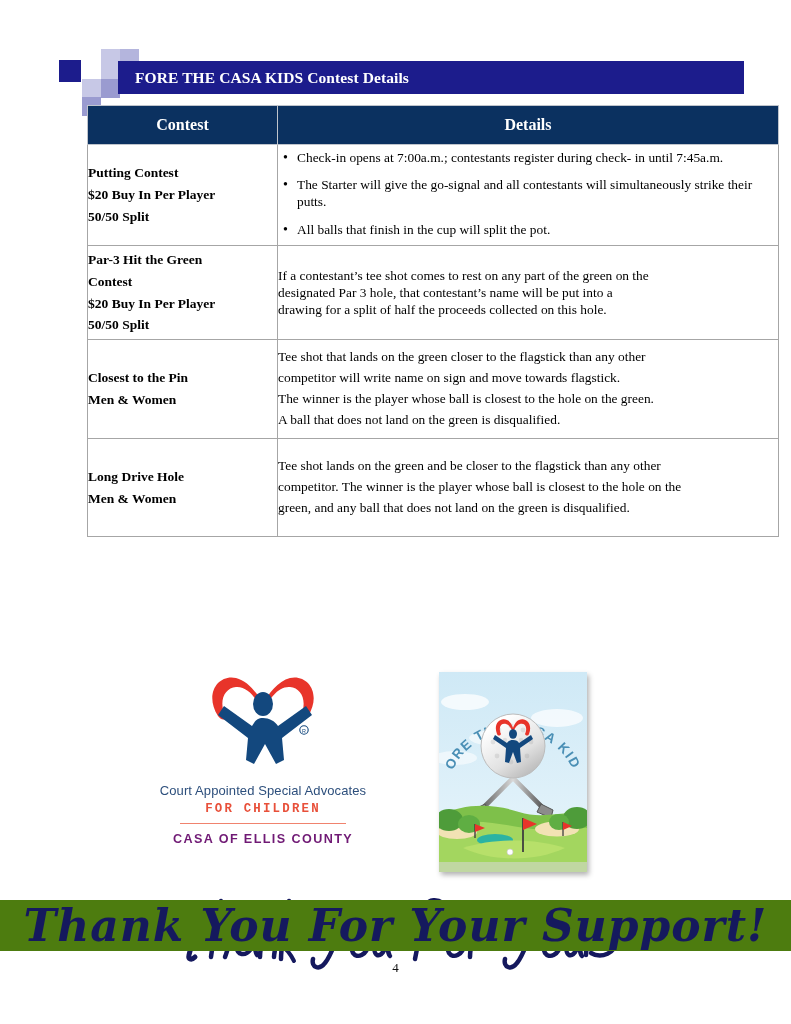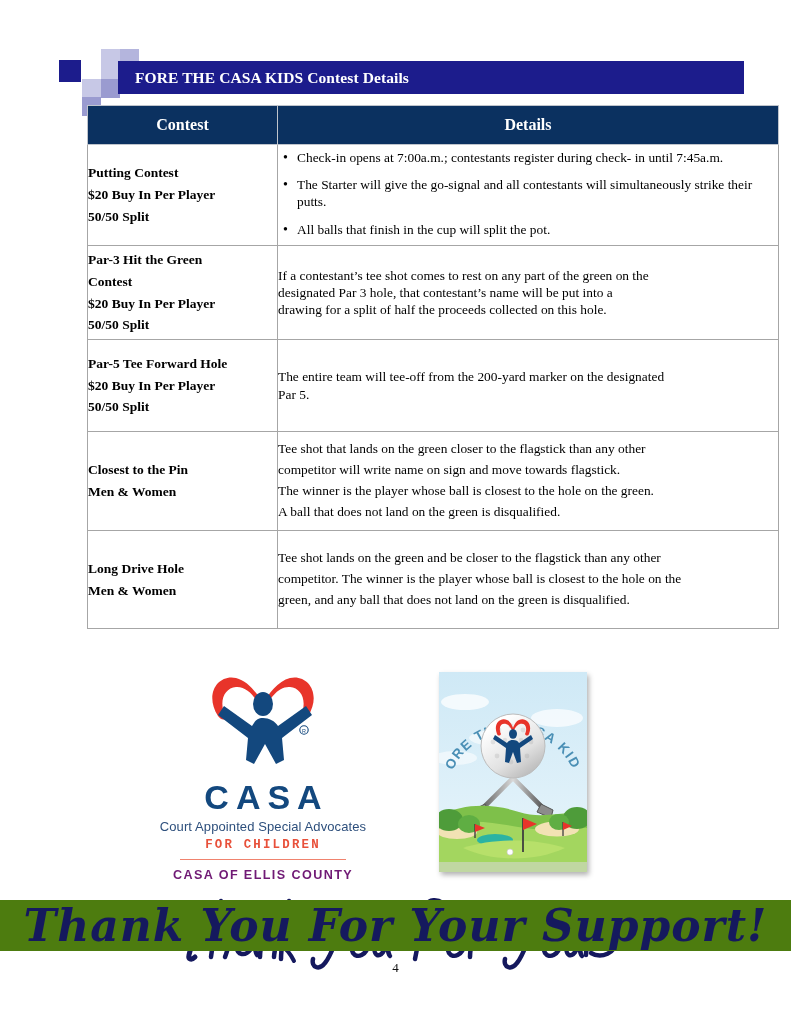--- a/index.html
+++ b/index.html
@@ -239,31 +239,20 @@
         <div>$20 Buy In Per Player</div>
         <div>50/50 Split</div>
       </td>
       <td class="cell-details">
         <span class="details-line">If a contestant’s tee shot comes to rest on any part of the green on the</span>
         <span class="details-line">designated Par 3 hole, that contestant’s name will be put into a</span>
         <span class="details-line">drawing for a split of half the proceeds collected on this hole.</span>
       </td>
     </tr>
 
-    <tr style="height:92px;">
-      <td class="cell-contest">
-        <div>Par-5 Tee Forward Hole</div>
-        <div>$20 Buy In Per Player</div>
-        <div>50/50 Split</div>
-      </td>
-      <td class="cell-details">
-        <span class="details-line">The entire team will tee-off from the 200-yard marker on the designated</span>
-        <span class="details-line">Par 5.</span>
-      </td>
-    </tr>
 
     <tr style="height:99px;">
       <td class="cell-contest">
         <div>Closest to the Pin</div>
         <div>Men &amp; Women</div>
       </td>
       <td class="cell-details spaced">
         <span class="details-line">Tee shot that lands on the green closer to the flagstick than any other</span>
         <span class="details-line">competitor will write name on sign and move towards flagstick.</span>
         <span class="details-line">The winner is the player whose ball is closest to the hole on the green.</span>
@@ -301,21 +290,20 @@
       <path d="M107 50
                C113 50, 119 53, 122 58
                L150 38 L156 47 L126 70
                L128 92 L120 96 L109 76
                L98 96 L90 92 L92 70
                L62 47 L68 38 L96 58
                C99 53, 101 50, 107 50 Z" fill="#13487e"></path>
       <circle cx="148" cy="62" r="4.2" fill="none" stroke="#13487e" stroke-width="1.1"></circle>
       <text x="148" y="64.6" font-family="Liberation Sans, sans-serif" font-size="5.4" fill="#13487e" text-anchor="middle">R</text>
     </svg>
-    <div class="casa-word">CASA</div>
     <div class="casa-tag">Court Appointed Special Advocates</div>
     <div class="casa-forchildren">FOR CHILDREN</div>
     <div class="casa-rule"></div>
     <div class="casa-county">CASA OF ELLIS COUNTY</div>
   </div>
 
   <div class="golf-logo">
     <svg width="148" height="200" viewBox="0 0 148 200">
       <defs>
         <linearGradient id="sky" x1="0" y1="0" x2="0" y2="1">

